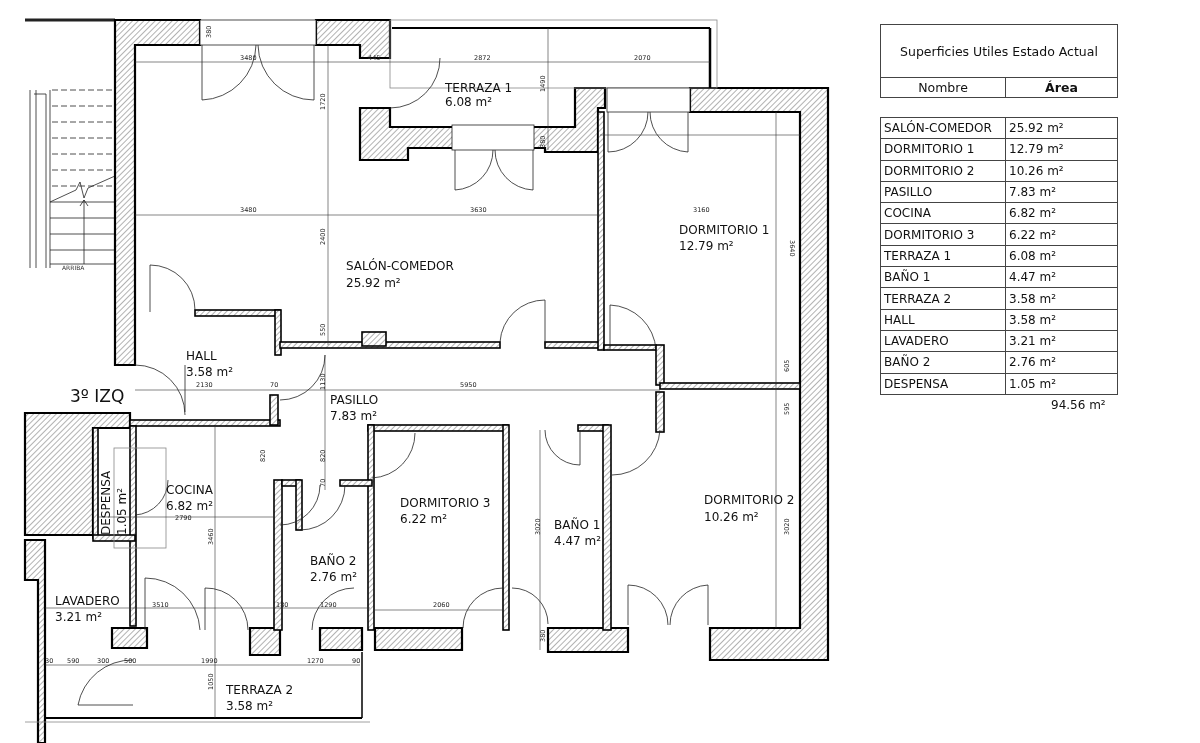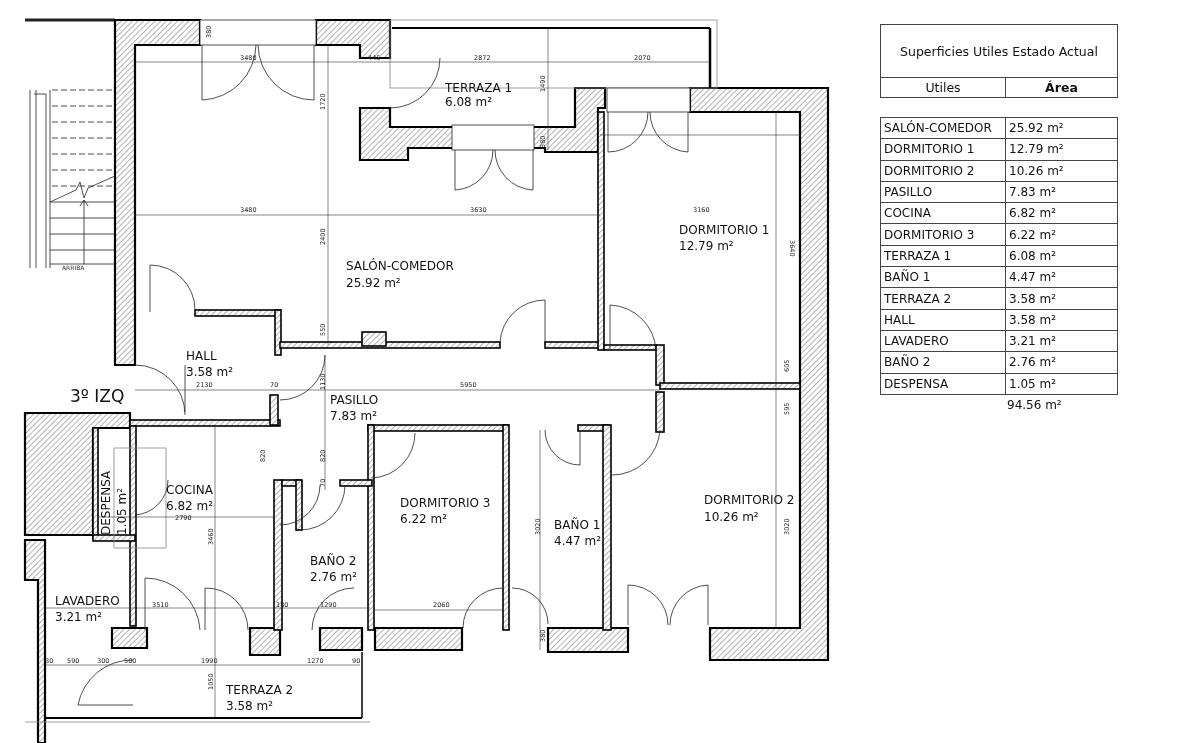--- a/index.html
+++ b/index.html
@@ -14,21 +14,21 @@
   .t-cols { display:flex; border:1px solid #444; height:19px; font-size:12.5px; }
   .t-cols div { display:flex; align-items:center; justify-content:center; }
   .t-cols .c1 { width:124px; border-right:1px solid #444; }
   .t-cols .c2 { flex:1;font-weight:bold; }
   .t-body { margin-top:19px; border:1px solid #444; border-bottom:none; }
   .t-row { display:flex; height:20.3px; border-bottom:1px solid #444; font-size:12px; }
   .t-row .c1 { width:121px; padding-left:3px; border-right:1px solid #444; display:flex; align-items:center; white-space:nowrap; }
   .t-row .c2 { flex:1; padding-left:3px; display:flex; align-items:center; }
   .t-total { display:flex; height:20px; font-size:12px; }
   .t-total .c1 { width:125px; }
-  .t-total .c2 { padding-left:2px; display:flex; align-items:center; }
+  .t-total .c2 { padding-left:2px; display:flex; align-items:center;margin-left:44px; }
 </style>
 </head>
 <body>
 
 <svg id="plan" viewBox="0 0 900 743" xmlns="http://www.w3.org/2000/svg">
   <defs>
     <pattern id="hatch" patternUnits="userSpaceOnUse" width="4" height="4" patternTransform="rotate(45)">
       <rect width="4" height="4" fill="#ffffff"></rect>
       <line x1="0" y1="0" x2="0" y2="4" stroke="#555" stroke-width="0.9"></line>
     </pattern>
@@ -301,21 +301,21 @@
     <g>
       <text class="room-label" x="226" y="694">TERRAZA 2</text>
       <text class="room-label" x="226" y="710">3.58 m²</text>
     </g>
   </g>
 </svg>
 
 <div id="table-wrap">
   <div class="t-head">Superficies Utiles Estado Actual</div>
   <div class="t-cols">
-    <div class="c1">Utiles</div>
+    <div class="c1">Nombre</div>
     <div class="c2">Área</div>
   </div>
   <div class="t-body">
     <div class="t-row">
         <div class="c1">SALÓN-COMEDOR</div>
         <div class="c2">25.92 m²</div>
       </div>
     <div class="t-row">
         <div class="c1">DORMITORIO 1</div>
         <div class="c2">12.79 m²</div>

